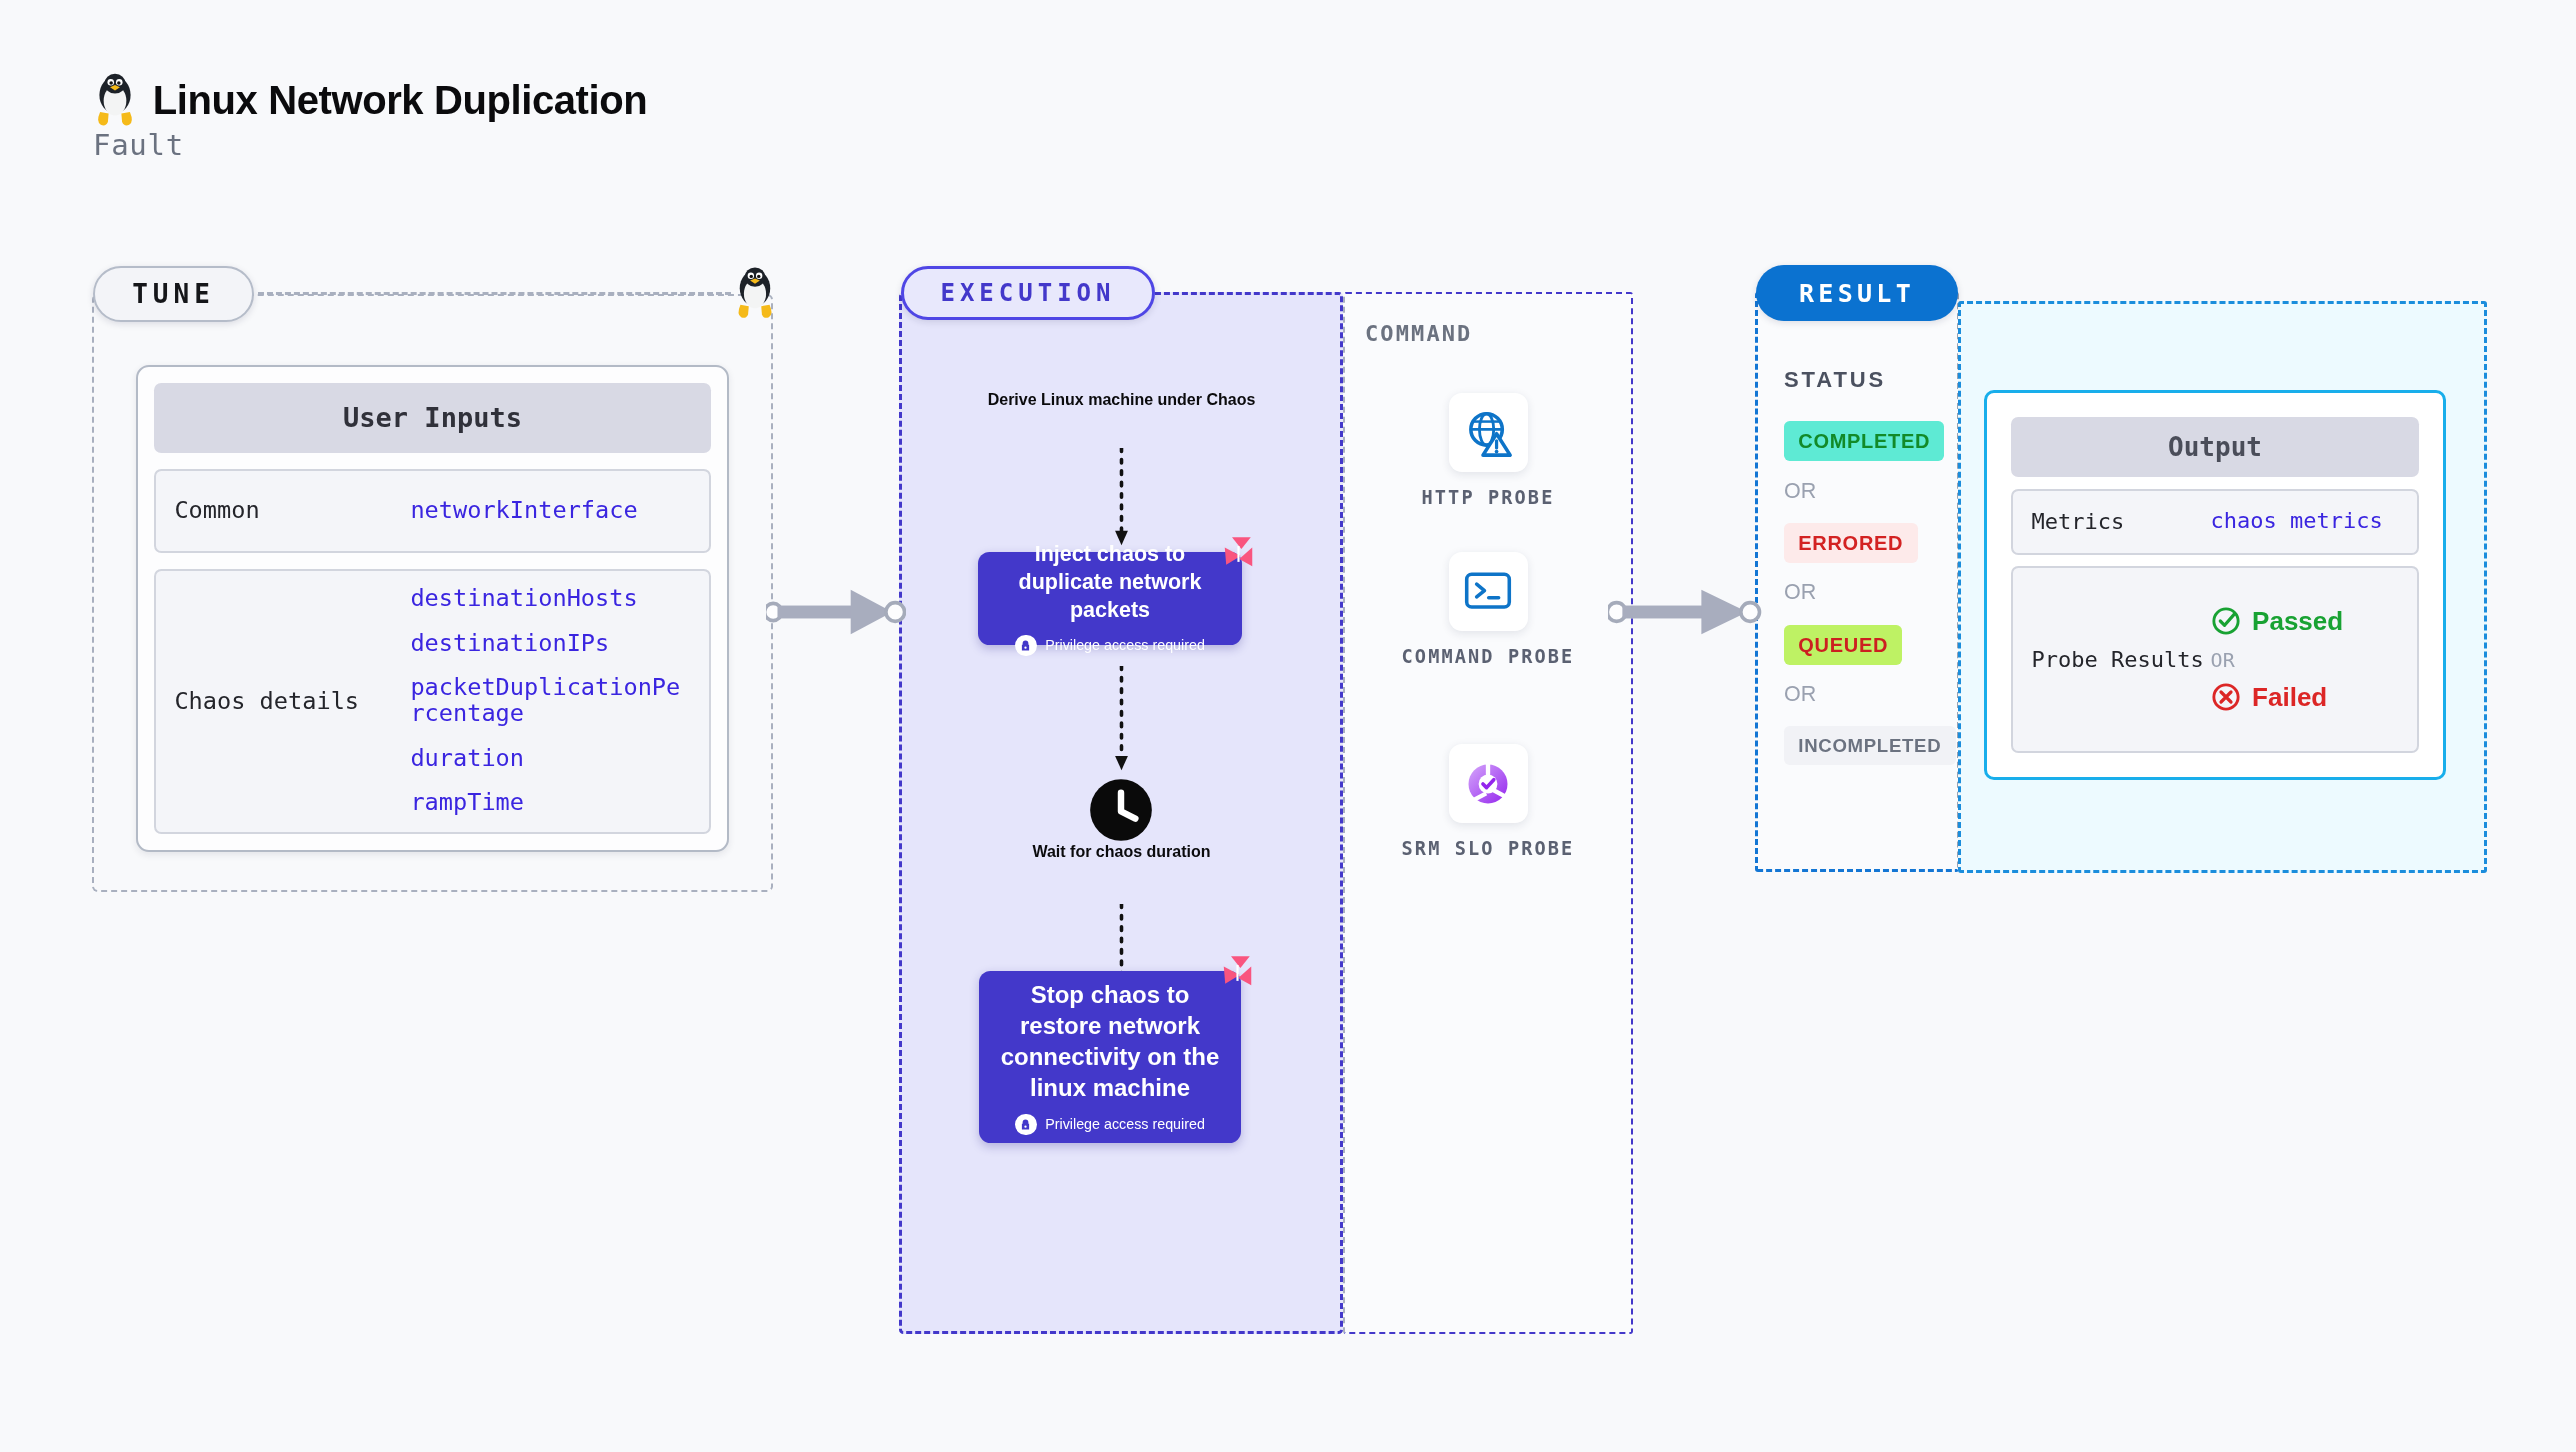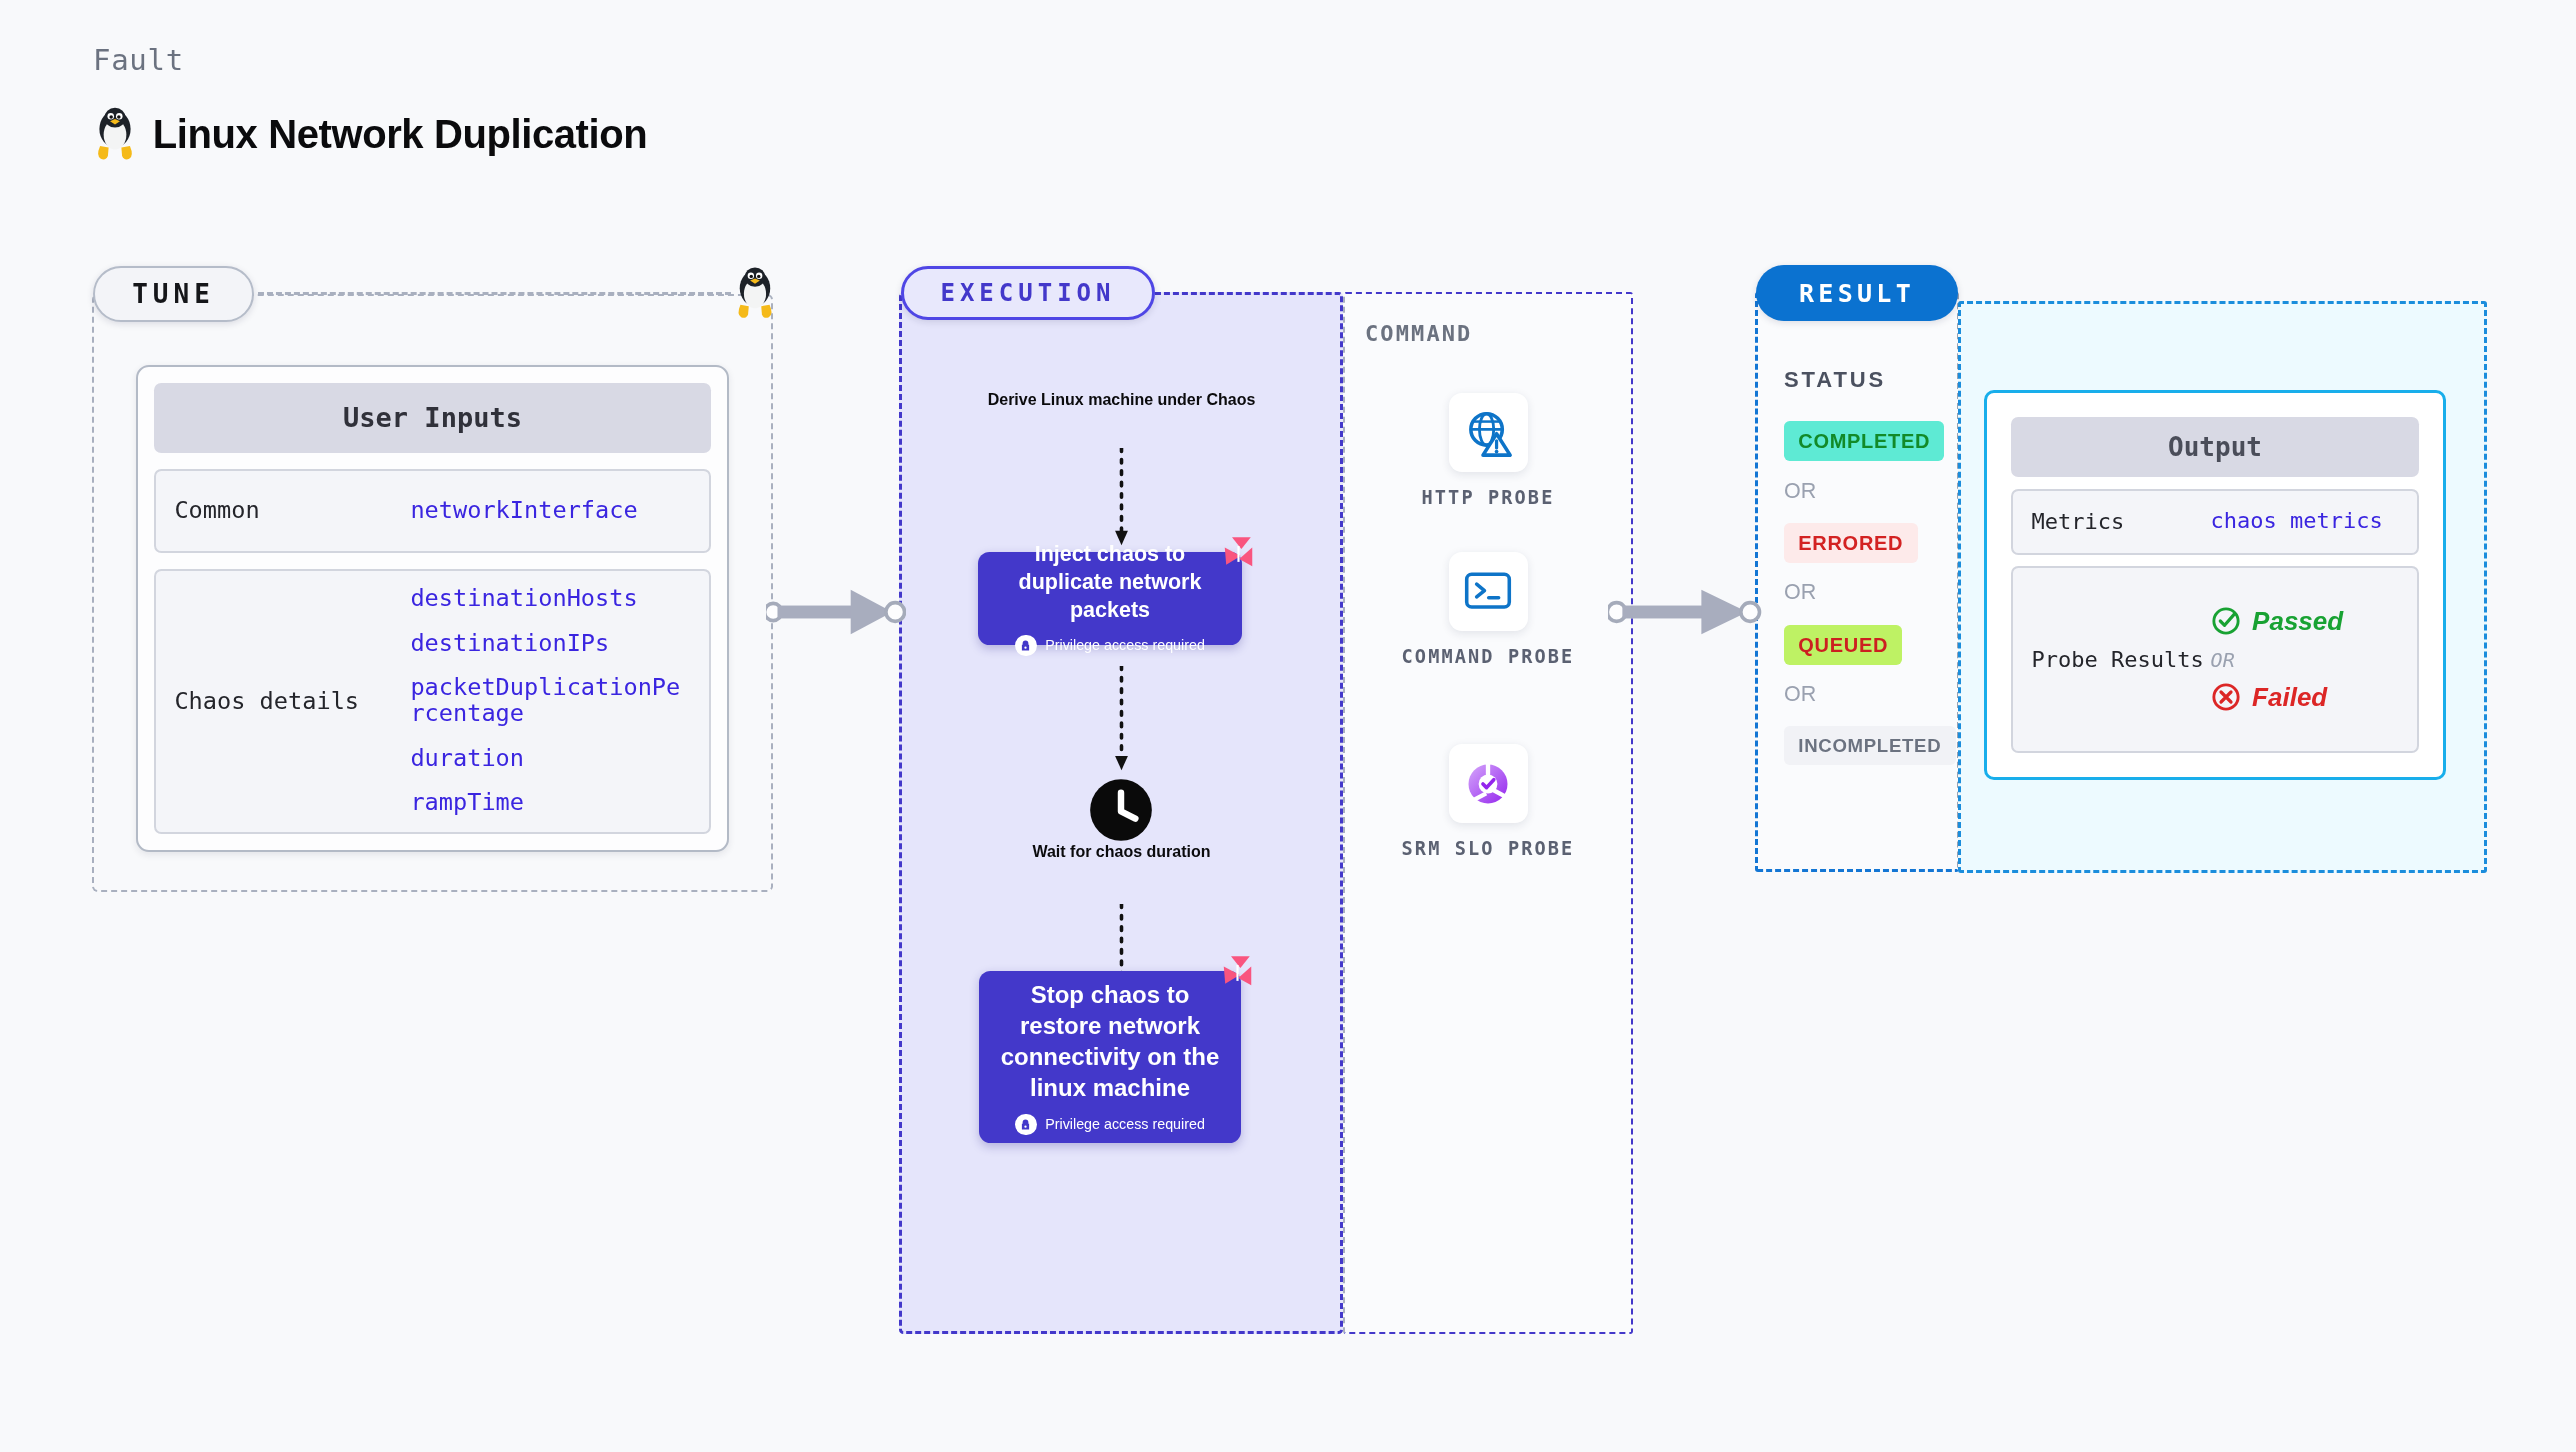--- a/index.html
+++ b/index.html
@@ -187,38 +187,38 @@
   .result-line { display: flex; align-items: center; gap: 11.5px; }
   .result-line .txt { font-size: 26px; font-weight: 700; }
   .pass-txt { color: #18a233; }
   .fail-txt { color: #dc2626; }
   .small-or { font-size: 20px; color: #9aa1b0; font-family: "DejaVu Sans Mono","Liberation Mono",monospace; }
 </style>
 </head>
 <body>
 
 <div id="header">
-  <div id="fault-label">Fault</div>
   <div id="title-row">
     <span>
       <svg class="tux" width="44" height="56" viewBox="0 0 62 78">
         <ellipse cx="31" cy="32" rx="22" ry="26" fill="#1d2228"></ellipse>
         <ellipse cx="31" cy="40" rx="16" ry="21" fill="#f3f4f4"></ellipse>
         <ellipse cx="31" cy="16" rx="15" ry="14" fill="#1d2228"></ellipse>
         <circle cx="25" cy="14" r="4.6" fill="#fff"></circle>
           <circle cx="37" cy="14" r="4.6" fill="#fff"></circle>
         <circle cx="25.6" cy="15" r="2.5" fill="#111"></circle>
           <circle cx="36.4" cy="15" r="2.5" fill="#111"></circle>
         <path d="M24 21 L31 25.5 L38 21 L31 18 Z" fill="#f5ba19"></path>
         <path d="M10 56 Q4 70 11 74 Q18 77 21 70 L22 58 Z" fill="#f5ba19"></path>
         <path d="M52 56 Q58 70 51 74 Q44 77 41 70 L40 58 Z" fill="#f5ba19"></path>
       </svg>
     </span>
     <span id="title-text">Linux Network Duplication</span>
   </div>
+  <div id="fault-label">Fault</div>
 </div>
 
 <div id="tune-panel" class="panel"></div>
 <div id="tune-dashed-line"></div>
 <div id="tune-badge" class="panel-badge">TUNE</div>
 <div id="tux-marker">
   <svg width="44" height="54" viewBox="0 0 62 78">
     <ellipse cx="31" cy="32" rx="22" ry="26" fill="#1d2228"></ellipse>
     <ellipse cx="31" cy="40" rx="16" ry="21" fill="#f3f4f4"></ellipse>
     <ellipse cx="31" cy="16" rx="15" ry="14" fill="#1d2228"></ellipse>
@@ -414,21 +414,21 @@
 <div id="output-card">
   <div class="card-head">Output</div>
 
   <div id="metrics-row" class="kv-box">
     <div class="kv-key">Metrics</div>
     <div class="kv-val">chaos metrics</div>
   </div>
 
   <div id="probe-results-row" class="kv-box">
     <div class="kv-key">Probe Results</div>
-    <div class="kv-vals" style="gap:10px;font-style:italic;">
+    <div class="kv-vals" style="gap:10px;">
       <div class="result-line">
         <span>
           <svg width="30" height="30" viewBox="0 0 42 42">
             <circle cx="21" cy="21" r="17" fill="none" stroke="#18a233" stroke-width="4"></circle>
             <path d="M13 21 L19 27 L33 11" fill="none" stroke="#18a233" stroke-width="4.5" stroke-linecap="round" stroke-linejoin="round"></path>
           </svg>
         </span>
         <span class="txt pass-txt">Passed</span>
       </div>
       <div class="small-or">OR</div>

